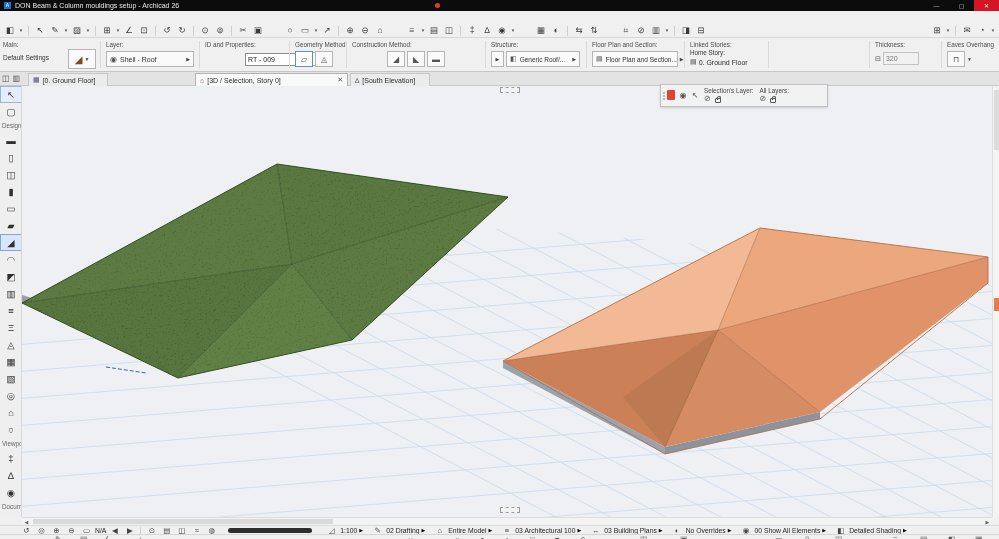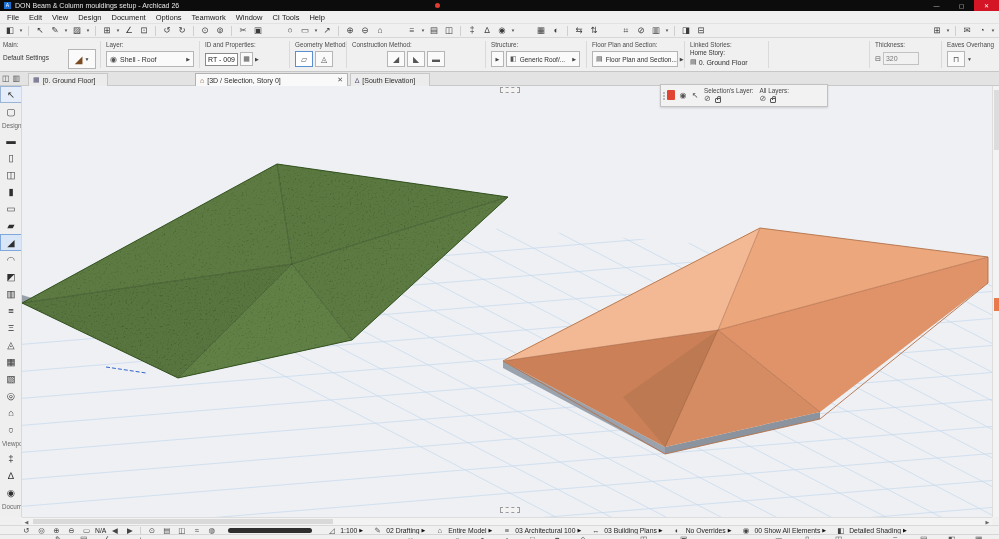--- a/index.html
+++ b/index.html
@@ -103,32 +103,20 @@
     <div class="app-icon">A</div>
     <span>DON Beam &amp; Column mouldings setup - Archicad 26</span>
     <span class="red-dot"></span>
     <div class="win-btns">
       <div class="win-btn">—</div>
       <div class="win-btn">▢</div>
       <div class="win-btn win-close">✕</div>
     </div>
   </div>
 
-  <div class="menubar">
-    <span class="menu-item">File</span>
-    <span class="menu-item">Edit</span>
-    <span class="menu-item">View</span>
-    <span class="menu-item">Design</span>
-    <span class="menu-item">Document</span>
-    <span class="menu-item">Options</span>
-    <span class="menu-item">Teamwork</span>
-    <span class="menu-item">Window</span>
-    <span class="menu-item">CI Tools</span>
-    <span class="menu-item">Help</span>
-  </div>
 
   <div class="toolbar">
     <span class="tb">◧</span>
       <span class="caret">▼</span>
     <span class="tbsep"></span>
     <span class="tb">↖</span>
     <span class="tb">✎</span>
       <span class="caret">▼</span>
     <span class="tb">▨</span>
       <span class="caret">▼</span>
@@ -211,21 +199,21 @@
           <span class="ib-val">Shell - Roof</span>
           <span class="ib-flyout" style="margin-left:auto;">▶</span>
         </div>
       </div>
     </div>
     <div class="ib-div" style="left:199px;"></div>
 
     <div class="ib-sec" style="left:202px;width:86px;">
       <span class="ib-label">ID and Properties:</span>
       <div class="ib-row" style="left:3px;top:14px;">
-        <input class="ib-input" style="width: 33px; height: 13px;" value="RT - 009">
+        <input class="ib-input" style="width: 56px; height: 13px; margin-left: 40px;" value="RT - 009">
         <div class="ib-btn" style="width:13px;height:14px;">
             <span class="ib-ico" style="font-size:7px;">▦</span>
           </div>
         <span class="ib-flyout">▶</span>
       </div>
     </div>
     <div class="ib-div" style="left:289px;"></div>
 
     <div class="ib-sec" style="left:292px;width:54px;">
       <span class="ib-label">Geometry Method:</span>

